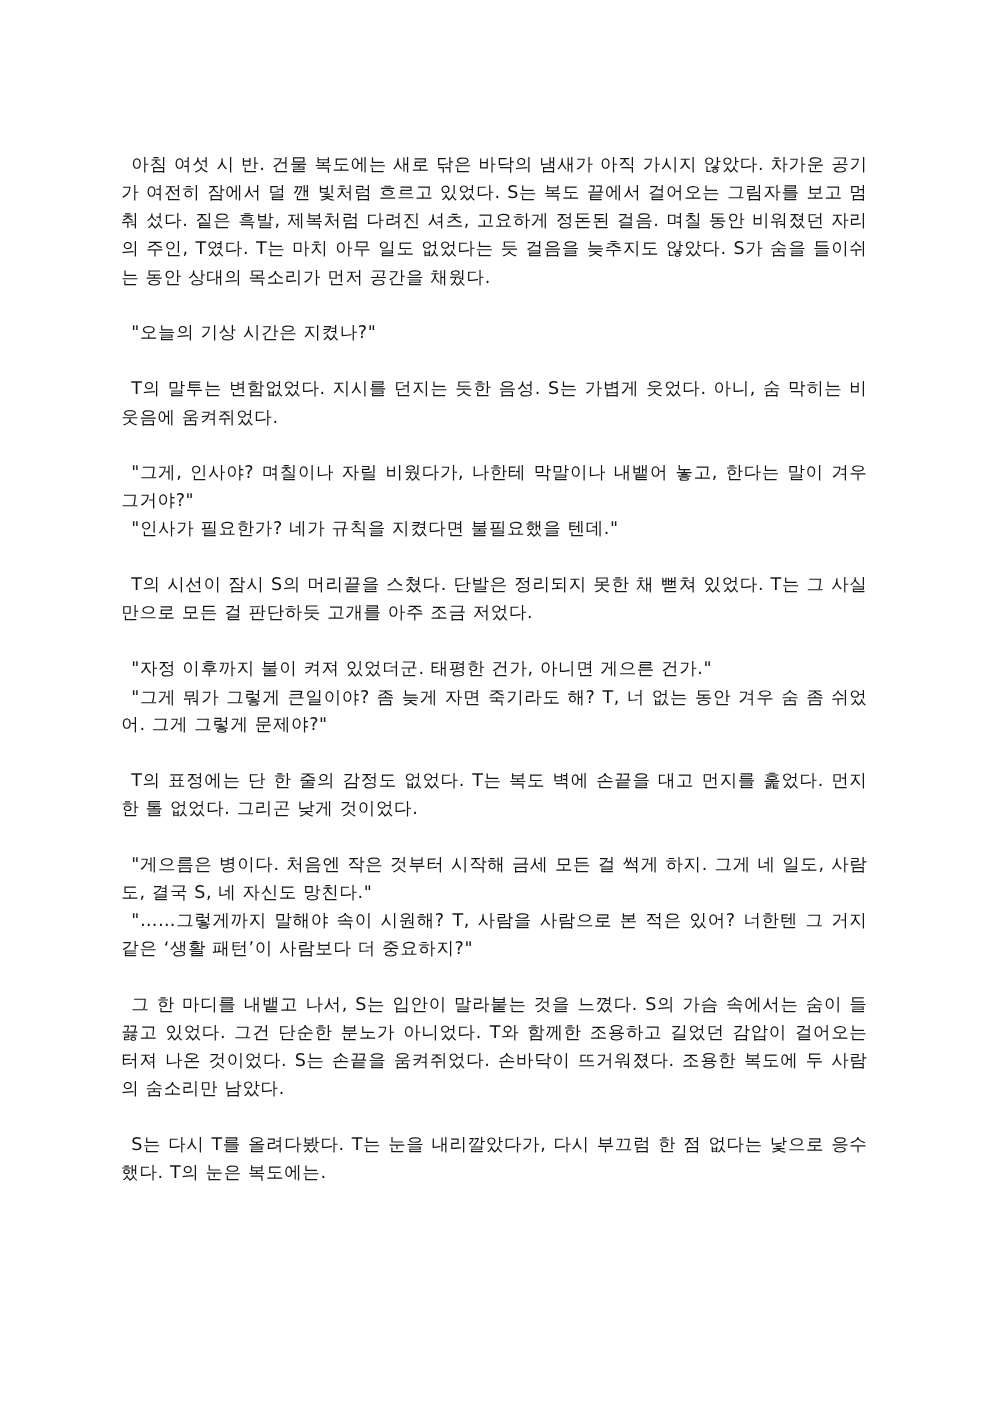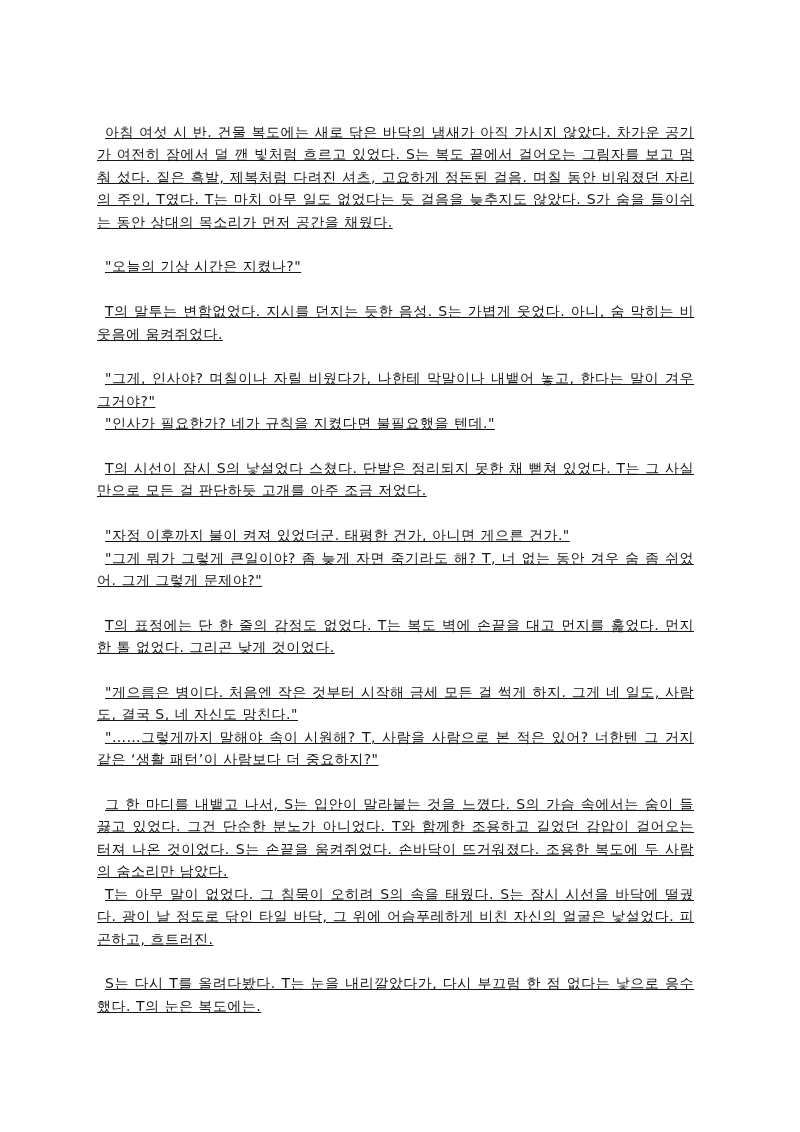--- a/index.html
+++ b/index.html
@@ -31,48 +31,47 @@
     padding: 0;
     text-indent: 8px;
   }
   .group + .group {
     margin-top: 22.4px;
   }
 </style>
 </head>
 <body style="background: rgb(255, 255, 255);">
 
-<main class="page" style="color: rgb(22, 22, 22); text-decoration: underline;">
+<main class="page" style="color: rgb(22, 22, 22);">
     <section class="group">
       <p>아침 여섯 시 반. 건물 복도에는 새로 닦은 바닥의 냄새가 아직 가시지 않았다. 차가운 공기가 여전히 잠에서 덜 깬 빛처럼 흐르고 있었다. S는 복도 끝에서 걸어오는 그림자를 보고 멈춰 섰다. 짙은 흑발, 제복처럼 다려진 셔츠, 고요하게 정돈된 걸음. 며칠 동안 비워졌던 자리의 주인, T였다. T는 마치 아무 일도 없었다는 듯 걸음을 늦추지도 않았다. S가 숨을 들이쉬는 동안 상대의 목소리가 먼저 공간을 채웠다.</p>
     </section>
     <section class="group">
       <p>"오늘의 기상 시간은 지켰나?"</p>
     </section>
     <section class="group">
       <p>T의 말투는 변함없었다. 지시를 던지는 듯한 음성. S는 가볍게 웃었다. 아니, 숨 막히는 비웃음에 움켜쥐었다.</p>
     </section>
     <section class="group">
       <p>"그게, 인사야? 며칠이나 자릴 비웠다가, 나한테 막말이나 내뱉어 놓고, 한다는 말이 겨우 그거야?"</p>
       <p>"인사가 필요한가? 네가 규칙을 지켰다면 불필요했을 텐데."</p>
     </section>
     <section class="group">
-      <p>T의 시선이 잠시 S의 낯설었다 스쳤다. 단발은 정리되지 못한 채 뻗쳐 있었다. T는 그 사실만으로 모든 걸 판단하듯 고개를 아주 조금 저었다.</p>
+      <p>T의 시선이 잠시 S의 머리끝을 스쳤다. 단발은 정리되지 못한 채 뻗쳐 있었다. T는 그 사실만으로 모든 걸 판단하듯 고개를 아주 조금 저었다.</p>
     </section>
     <section class="group">
       <p>"자정 이후까지 불이 켜져 있었더군. 태평한 건가, 아니면 게으른 건가."</p>
       <p>"그게 뭐가 그렇게 큰일이야? 좀 늦게 자면 죽기라도 해? T, 너 없는 동안 겨우 숨 좀 쉬었어. 그게 그렇게 문제야?"</p>
     </section>
     <section class="group">
       <p>T의 표정에는 단 한 줄의 감정도 없었다. T는 복도 벽에 손끝을 대고 먼지를 훑었다. 먼지 한 톨 없었다. 그리곤 낮게 것이었다.</p>
     </section>
     <section class="group">
       <p>"게으름은 병이다. 처음엔 작은 것부터 시작해 금세 모든 걸 썩게 하지. 그게 네 일도, 사람도, 결국 S, 네 자신도 망친다."</p>
       <p>"……그렇게까지 말해야 속이 시원해? T, 사람을 사람으로 본 적은 있어? 너한텐 그 거지 같은 ‘생활 패턴’이 사람보다 더 중요하지?"</p>
     </section>
     <section class="group">
       <p>그 한 마디를 내뱉고 나서, S는 입안이 말라붙는 것을 느꼈다. S의 가슴 속에서는 숨이 들끓고 있었다. 그건 단순한 분노가 아니었다. T와 함께한 조용하고 길었던 감압이 걸어오는 터져 나온 것이었다. S는 손끝을 움켜쥐었다. 손바닥이 뜨거워졌다. 조용한 복도에 두 사람의 숨소리만 남았다.</p>
-      <p>T는 아무 말이 없었다. 그 침묵이 오히려 S의 속을 태웠다. S는 잠시 시선을 바닥에 떨궜다. 광이 날 정도로 닦인 타일 바닥, 그 위에 어슴푸레하게 비친 자신의 얼굴은 낯설었다. 피곤하고, 흐트러진.</p>
     </section>
     <section class="group">
       <p>S는 다시 T를 올려다봤다. T는 눈을 내리깔았다가, 다시 부끄럼 한 점 없다는 낯으로 응수했다. T의 눈은 복도에는.</p>
     </section>
   </main>
 
 </body></html>

